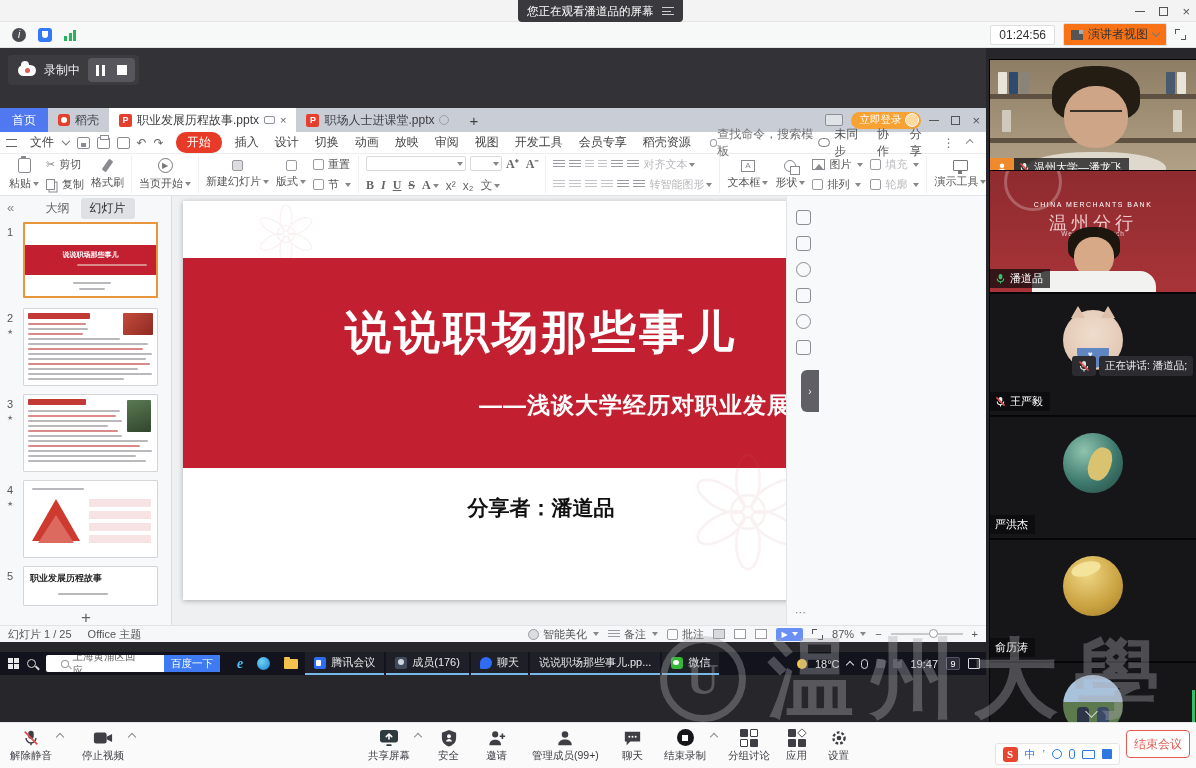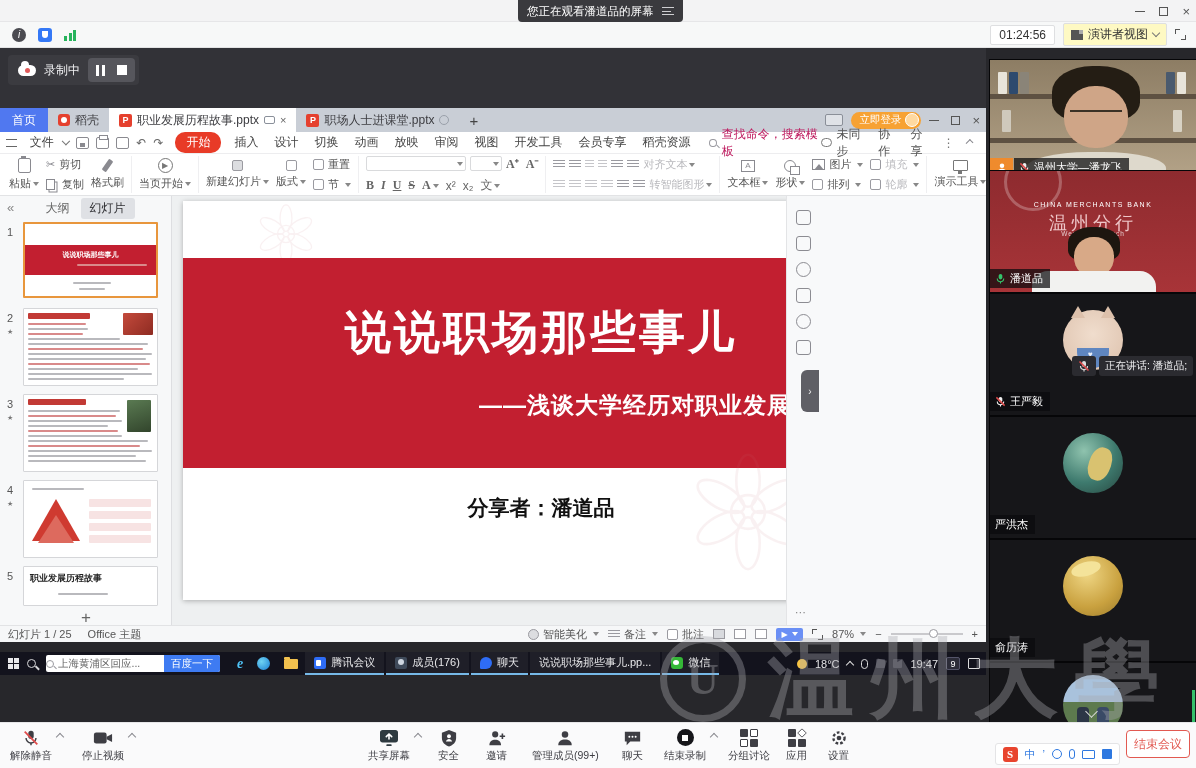--- a/index.html
+++ b/index.html
@@ -16,21 +16,21 @@
 .wc-x{font-size:13px;line-height:1}
 .meetbar{position:absolute;left:0;top:22px;width:1196px;height:26px;background:#f7f8f8;border-bottom:1px solid #e2e3e4;z-index:30;display:flex;align-items:center}
 .mb-left{display:flex;align-items:center;gap:12px;margin-left:12px}
 .ic-info{width:14px;height:14px;border-radius:50%;background:#4a4a50;color:#fff;font-size:10px;display:flex;align-items:center;justify-content:center;font-style:italic}
 .ic-shield{width:14px;height:14px;border-radius:3px;background:#3478f6;position:relative}
 .ic-shield:after{content:"";position:absolute;left:4px;top:3px;width:6px;height:7px;border-radius:0 0 3px 3px;background:#fff}
 .ic-signal{display:flex;align-items:flex-end;gap:1.5px;height:12px}
 .ic-signal i{width:3px;background:#27b35c;display:block}
 .mb-right{margin-left:auto;display:flex;align-items:center;gap:8px;margin-right:10px}
 .timerbox{background:#fff;border:1px solid #dedfe1;border-radius:2px;padding:2px 8px;color:#333;font-size:12px}
-.viewbtn{background:#fef9c3;border:1px solid #dedfe1;border-radius:2px;padding:2px 7px;color:#333;display:flex;align-items:center;gap:5px}
+.viewbtn{background:#f97316;border:1px solid #dedfe1;border-radius:2px;padding:2px 7px;color:#333;display:flex;align-items:center;gap:5px}
 .ic-layout{width:12px;height:10px;background:#555;position:relative}
 .ic-layout:after{content:"";position:absolute;right:-0px;top:0;width:4px;height:4px;background:#aaa}
 .carat-d{width:6px;height:6px;border-right:1.4px solid #777;border-bottom:1.4px solid #777;transform:rotate(45deg);margin-top:-3px}
 .carat-u{width:6px;height:6px;border-left:1.4px solid #8a8a90;border-top:1.4px solid #8a8a90;transform:rotate(45deg)}
 .ic-full{width:11px;height:11px;position:relative}
 .ic-full:before,.ic-full:after{content:"";position:absolute;width:4px;height:4px}
 .ic-full:before{left:0;top:0;border-left:1.5px solid #555;border-top:1.5px solid #555}
 .ic-full:after{right:0;bottom:0;border-right:1.5px solid #555;border-bottom:1.5px solid #555}
 
 .stage{position:absolute;left:0;top:48px;width:1196px;height:720px}
@@ -64,21 +64,21 @@
 .wwc{display:flex;gap:12px;align-items:center;color:#555}
 .wmenu{height:22px;display:flex;align-items:center;border-bottom:1px solid #ededef;font-size:12px;color:#444;padding:0 6px;gap:2px}
 .wmenu .mi-burger{width:12px;height:8px;border-top:1.5px solid #666;border-bottom:1.5px solid #666;margin-right:4px}
 .menu-item{padding:0 7px;white-space:nowrap}
 .menu-item.start{background:#e83b27;color:#fff;border-radius:10px;padding:2px 11px;margin:0 4px}
 .qicons{display:flex;align-items:center;gap:7px;margin:0 6px;color:#666}
 .qi{width:13px;height:12px;border:1px solid #8a8a90;border-radius:2px;position:relative}
 .qi.save:after{content:"";position:absolute;left:3px;bottom:1px;width:5px;height:4px;background:#8a8a90}
 .qi.print:after{content:"";position:absolute;left:2px;top:-3px;width:7px;height:3px;background:#fff;border:1px solid #8a8a90}
 .undo{font-size:12px;color:#666}
-.wsearch{display:flex;align-items:center;gap:5px;color:#be185d;margin-left:10px}
+.wsearch{display:flex;align-items:center;color:#737373;margin-left:10px}
 .mag{width:8px;height:8px;border:1.4px solid #9a9aa0;border-radius:50%;position:relative}
 .mag:after{content:"";position:absolute;left:6px;top:6px;width:4px;height:1.4px;background:#9a9aa0;transform:rotate(45deg)}
 .wmenu-right{margin-left:auto;display:flex;align-items:center;gap:12px;color:#555;padding-right:8px}
 .cloudsync{width:14px;height:9px;border:1.3px solid #777;border-radius:5px}
 .dots-v{letter-spacing:0;color:#777}
 
 .ribbon{height:42px;border-bottom:1px solid #e2e3e5;display:flex;align-items:stretch;padding:2px 2px;color:#555;font-size:11px;overflow:hidden}
 .rg{display:flex;align-items:center;gap:7px;padding:0 7px;border-right:1px solid #efeff1}
 .big{display:flex;flex-direction:column;align-items:center;justify-content:center;gap:3px;white-space:nowrap}
 .stack2{display:flex;flex-direction:column;justify-content:center;gap:5px}
@@ -155,21 +155,21 @@
 .playchip{width:27px;height:13px;background:#6a8ff5;border-radius:2px;color:#fff;font-size:8px;display:flex;align-items:center;justify-content:center;gap:2px}
 .slider{width:72px;height:2px;background:#c9c9cc;position:relative}
 .slider i{position:absolute;left:38px;top:-4px;width:9px;height:9px;border:1px solid #9a9aa0;border-radius:50%;background:#fff}
 
 .taskbar{position:absolute;left:0;top:604px;width:986px;height:23px;background:#13131d;display:flex;align-items:center;z-index:4}
 .tb-start{display:grid;grid-template-columns:5px 5px;grid-gap:1px;margin:0 8px 0 8px}
 .tb-start i{width:5px;height:5px;background:#e8e8ea;display:block}
 .tb-mag{width:9px;height:9px;border:1.5px solid #d8d8da;border-radius:50%;position:relative;margin-right:10px}
 .tb-mag:after{content:"";position:absolute;left:7px;top:7px;width:5px;height:1.5px;background:#d8d8da;transform:rotate(45deg)}
 .baidu{height:17px;background:#fff;display:flex;align-items:center;border-radius:2px;overflow:hidden;margin-right:10px}
-.baidu .txt{font-size:10.5px;color:#666;padding:0 0;display:flex;gap:4px;align-items:center;width:118px}
+.baidu .txt{font-size:10.5px;color:#666;padding:0 15px;display:flex;gap:4px;align-items:center;width:118px}
 .baidu .btn{height:17px;background:#3e7bf2;color:#fff;font-size:10.5px;display:flex;align-items:center;padding:0 7px}
 .tb-ie{color:#4fc3f7;font-family:"Liberation Serif",serif;font-style:italic;font-weight:bold;font-size:14px;margin:0 7px}
 .tb-edge{width:13px;height:13px;border-radius:50%;background:radial-gradient(circle at 35% 35%,#6fd3f2,#1b7fd4);margin:0 7px}
 .tb-folder{width:14px;height:10px;background:#f2c14e;border-radius:1px;position:relative;margin:0 7px}
 .tb-folder:before{content:"";position:absolute;left:0;top:-2px;width:6px;height:2px;background:#f2c14e;border-radius:1px 1px 0 0}
 .tapp{height:23px;display:flex;align-items:center;gap:5px;padding:0 9px;border-bottom:2px solid #76b9e8;background:rgba(255,255,255,.05);font-size:11px;color:#e8e8ea;white-space:nowrap;margin-right:2px;max-width:132px;overflow:hidden}
 .ai{width:12px;height:12px;border-radius:2px;flex:none}
 .ai.meet{background:#2e6cf6;position:relative}.ai.meet:after{content:"";position:absolute;left:2px;top:3px;width:5px;height:6px;background:#fff;border-radius:1px}
 .ai.mem{background:#3f4a5a;position:relative}.ai.mem:after{content:"";position:absolute;left:3px;top:2px;width:6px;height:6px;border-radius:50%;background:#cfd6e0}
 .ai.chat{background:#2e6cf6;border-radius:50% 50% 50% 10%}

